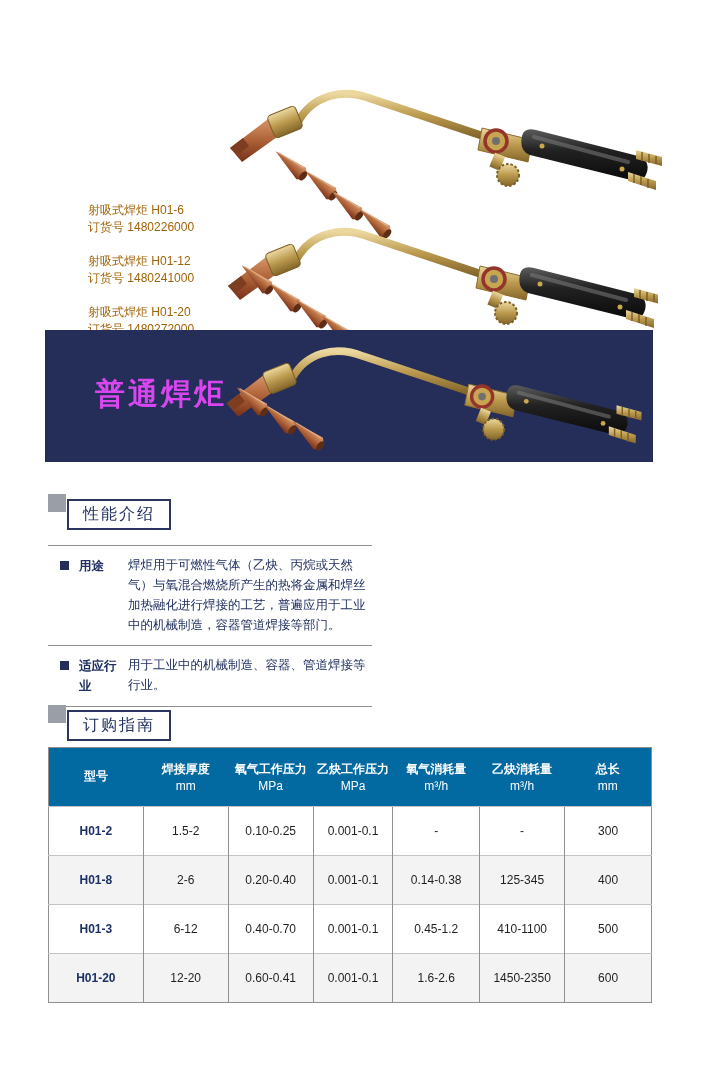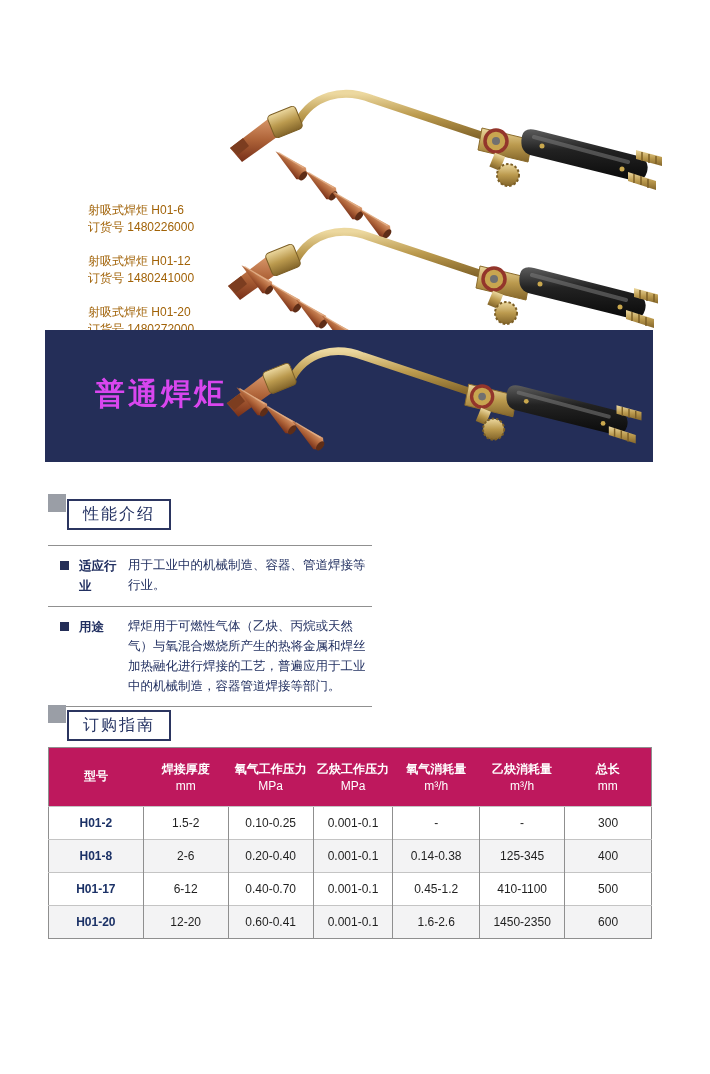--- a/index.html
+++ b/index.html
@@ -34,27 +34,27 @@
   .perf-list{position:absolute;left:48px;top:545px;width:324px;border-top:1px solid #909090;}
   .perf-row{display:flex;padding:9px 0 10px 0;border-bottom:1px solid #909090;
             font-size:12.5px;color:#223061;line-height:1.6;}
   .perf-bullet{width:9px;height:9px;background:#242e58;flex:none;margin:6px 10px 0 12px;}
   .perf-label{width:49px;flex:none;font-weight:bold;padding-top:1px;}
   .perf-text{flex:1;}
 
   
   .order-table{position:absolute;left:48px;top:747px;width:604px;border-collapse:collapse;
                font-size:12px;border:1px solid #8f8f8f;}
-  .order-table thead th{background:#be185d;color:#ffffff;height:58px;padding:0;
+  .order-table thead th{background:#0369a1;color:#ffffff;height:58px;padding:0;
                         vertical-align:middle;border:none;font-weight:bold;}
   .th1{font-size:12px;line-height:15px;}
   .th2{font-size:12px;font-weight:normal;line-height:14px;margin-top:2px;}
   .order-table td{height:32px;text-align:center;vertical-align:middle;
                   border-left:1px solid #8f8f8f;border-top:1px solid #c4c4c4;
-                  color:#1f1f1f;background:#ffffff;padding:0 2px;}
+                  color:#1f1f1f;background:#ffffff;padding:8px 2px;}
   .order-table td:first-child{border-left:none;}
   .order-table tbody tr:nth-child(even) td{background:#f3f3f4;}
   .order-table td.model{color:#1b3166;font-weight:bold;}
 </style>
 </head>
 <body>
 
 <div class="page">
 
   <svg width="0" height="0" style="position:absolute" aria-hidden="true">
@@ -143,27 +143,27 @@
   </div>
 
   <div class="sec-header" id="perf-header">
     <span class="sec-square"></span>
     <div class="sec-box">性能介绍</div>
   </div>
 
   <div class="perf-list">
     <div class="perf-row">
       <span class="perf-bullet"></span>
+      <span class="perf-label">用途</span>
+      <span class="perf-text">焊炬用于可燃性气体（乙炔、丙烷或天然气）与氧混合燃烧所产生的热将金属和焊丝加热融化进行焊接的工艺，普遍应用于工业中的机械制造，容器管道焊接等部门。</span>
+    </div>
+    <div class="perf-row">
+      <span class="perf-bullet"></span>
       <span class="perf-label">适应行业</span>
       <span class="perf-text">用于工业中的机械制造、容器、管道焊接等行业。</span>
-    </div>
-    <div class="perf-row">
-      <span class="perf-bullet"></span>
-      <span class="perf-label">用途</span>
-      <span class="perf-text">焊炬用于可燃性气体（乙炔、丙烷或天然气）与氧混合燃烧所产生的热将金属和焊丝加热融化进行焊接的工艺，普遍应用于工业中的机械制造，容器管道焊接等部门。</span>
     </div>
   </div>
 
   <div class="sec-header" id="order-header">
     <span class="sec-square"></span>
     <div class="sec-box">订购指南</div>
   </div>
 
   <table class="order-table">
     <colgroup>
@@ -220,21 +220,21 @@
       <tr>
         <td class="model">H01-8</td>
         <td>2-6</td>
         <td>0.20-0.40</td>
         <td>0.001-0.1</td>
         <td>0.14-0.38</td>
         <td>125-345</td>
         <td>400</td>
       </tr>
       <tr>
-        <td class="model">H01-17</td>
+        <td class="model">H01-3</td>
         <td>6-12</td>
         <td>0.40-0.70</td>
         <td>0.001-0.1</td>
         <td>0.45-1.2</td>
         <td>410-1100</td>
         <td>500</td>
       </tr>
       <tr>
         <td class="model">H01-20</td>
         <td>12-20</td>

